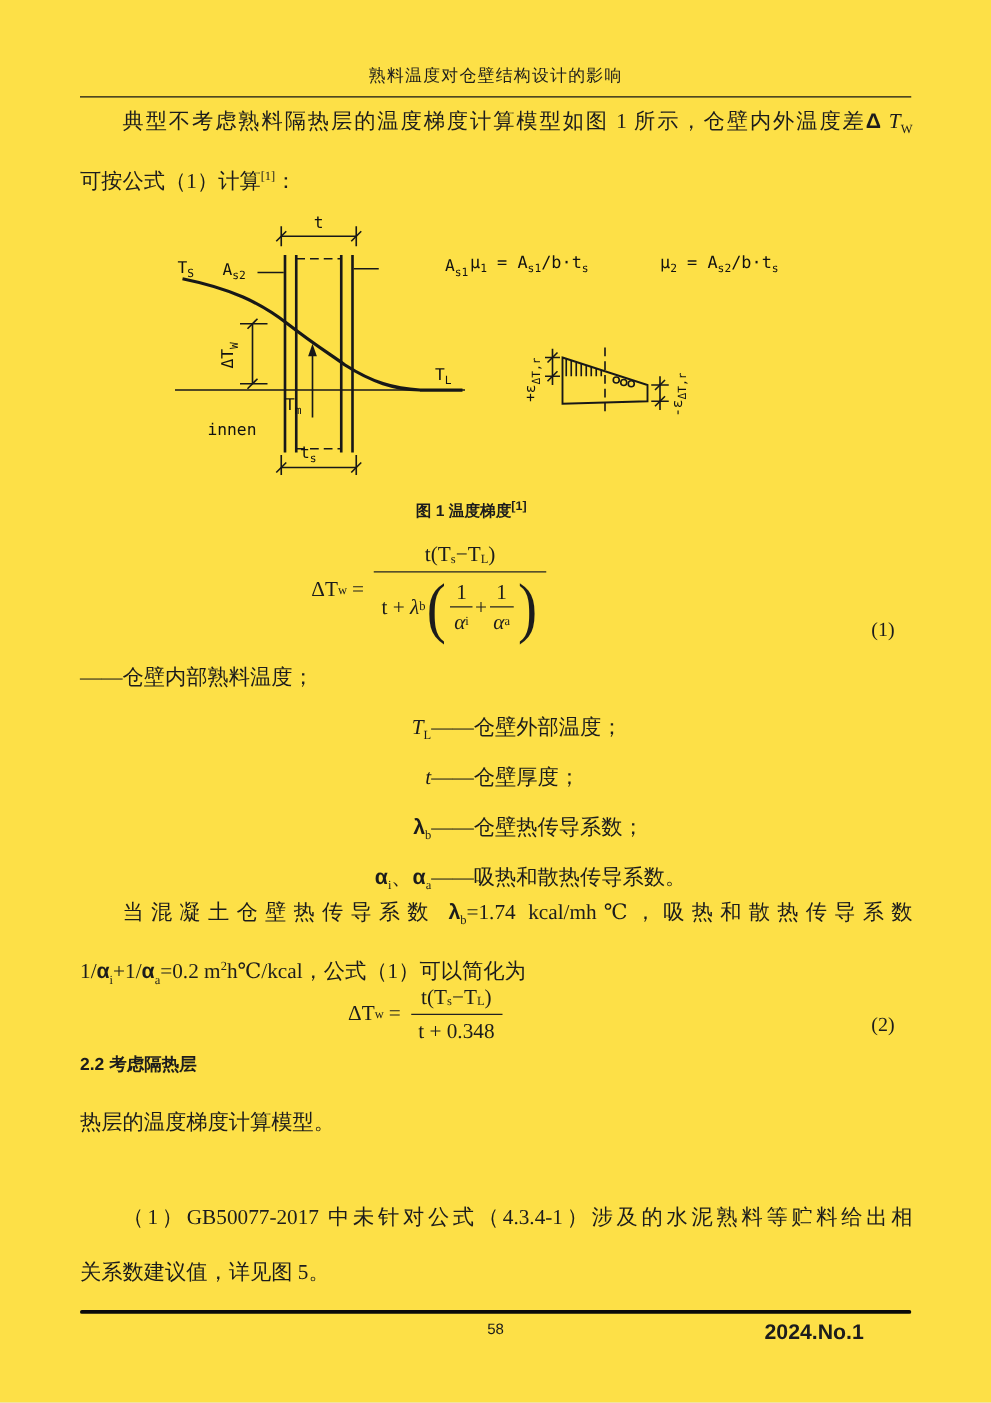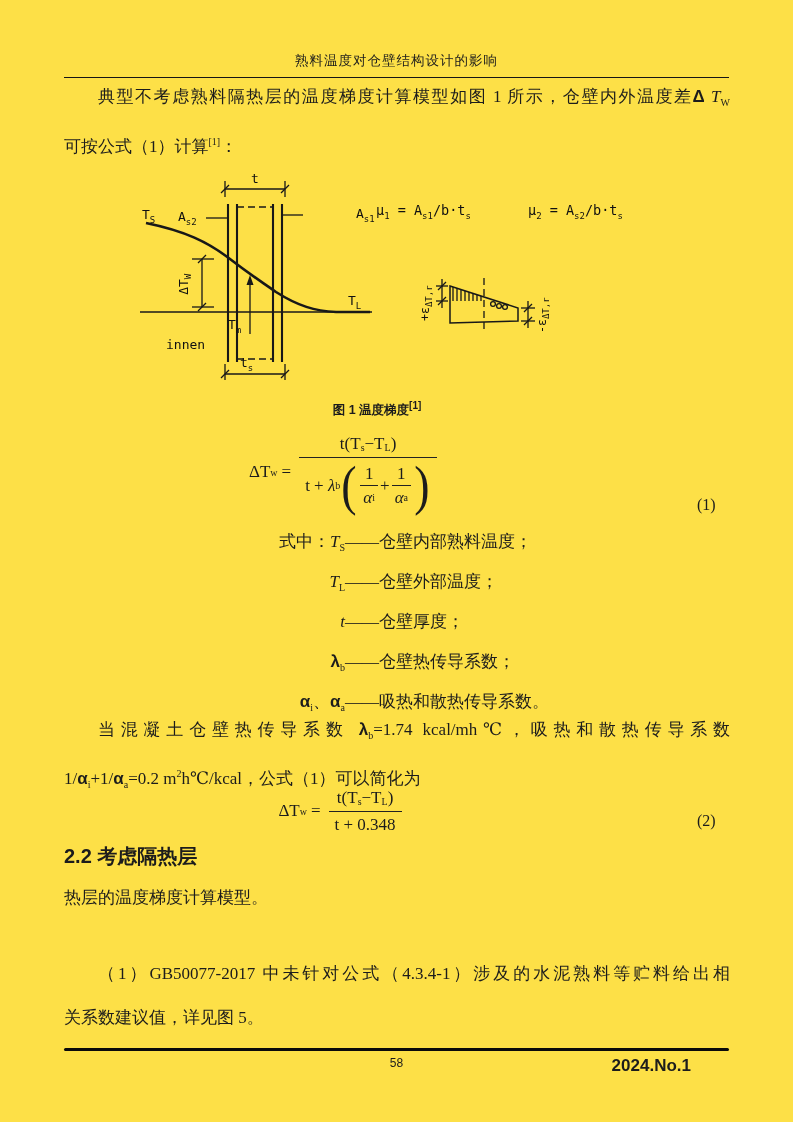--- a/index.html
+++ b/index.html
@@ -44,21 +44,21 @@
   .bigp{font-size:54px;font-weight:200;line-height:50px;transform:scaleX(0.85);}
   .eqnum{position:absolute;left:697px;font-size:16px;}
   .eqrel{margin:0 4px;}
   
   .defs{position:absolute;top:522px;left:64px;width:666px;font-size:17px;}
   .defrow{display:grid;grid-template-columns:281px 1fr;height:40px;line-height:40px;}
   .defsym{text-align:right;white-space:nowrap;}
   .deftxt{text-align:left;white-space:nowrap;}
   
   .h22{position:absolute;top:843px;left:64px;font-family:"Liberation Sans","DejaVu Sans",sans-serif;
-    font-size:20px;font-weight:bold;}
+    font-size:14px;font-weight:bold;}
   
   .ft-rule{position:absolute;top:1048px;left:64px;width:665px;height:3px;background:#0a0a0a;border-radius:2px;}
   .ft-row{position:absolute;top:1056px;left:64px;width:665px;height:20px;
     font-family:"Liberation Sans","DejaVu Sans",sans-serif;font-size:12px;}
   .ft-page{position:absolute;left:0;width:100%;text-align:center;}
   .ft-issue{position:absolute;right:38px;font-size:17px;font-weight:600;}
 </style>
 </head>
 <body>
 
@@ -212,21 +212,20 @@
           </span>
           <span class="bigp">)</span>
         </span>
       </span>
     </div>
   </div>
   <div class="eqnum" style="top:496px;">(1)</div>
 
   <div class="defs">
     <div class="defrow">
-      <span class="defsym"><span>式中：</span><span class="serif-it">T</span><sub class="sb">S</sub></span>
       <span class="deftxt"><span>——</span><span>仓壁内部熟料温度；</span></span>
     </div>
     <div class="defrow">
       <span class="defsym"><span class="serif-it">T</span><sub class="sb">L</sub></span>
       <span class="deftxt"><span>——</span><span>仓壁外部温度；</span></span>
     </div>
     <div class="defrow">
       <span class="defsym"><span class="serif-it">t</span><sub class="sb"></sub></span>
       <span class="deftxt"><span>——</span><span>仓壁厚度；</span></span>
     </div>

